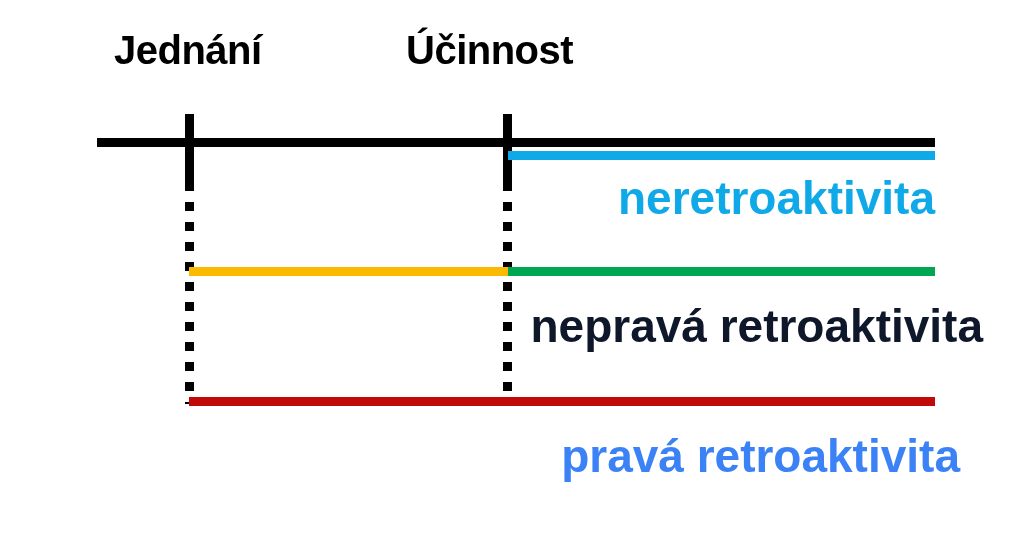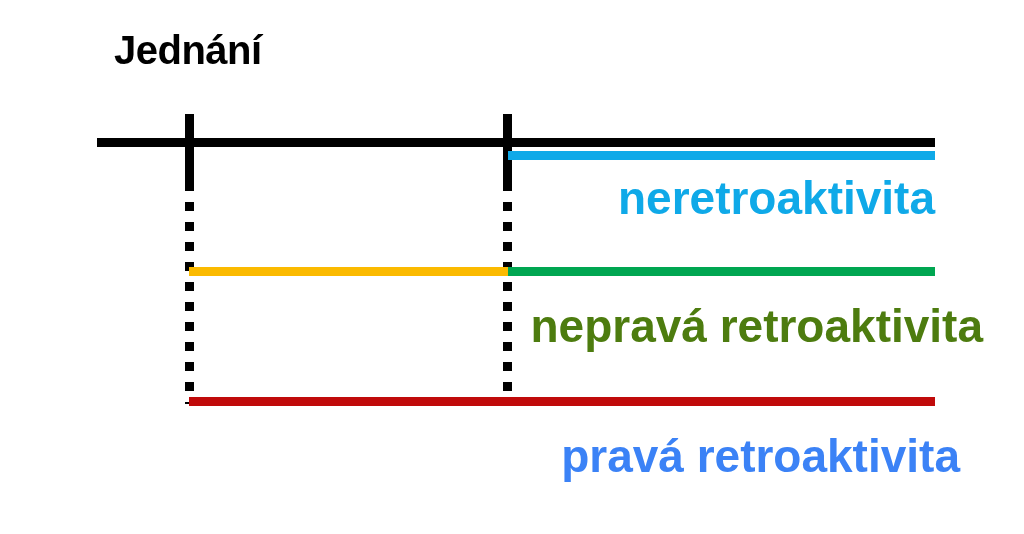--- a/index.html
+++ b/index.html
@@ -95,33 +95,34 @@
     font-weight: bold;
     font-size: 46px;
     line-height: 1;
     white-space: nowrap;
     text-align: right;
   }
   #caption-neretroaktivita {
     right: 89px; top: 175px; color: #0FA9E8;
   }
   #caption-nepravá {
-    right: 41px; top: 303px; color: #4d7c0f;
+    right: 41px; top: 303px; color: #0f172a;
   }
   #caption-pravá {
     right: 64px; top: 433px; color: #3b82f6;
   }
 </style>
 </head>
 <body>
 
 <div id="canvas">
 
   <div id="event-label-jednani" class="event-label">Jednání</div>
 
+  <div id="event-label-ucinnost" class="event-label">Účinnost</div>
 
   <div class="axis-line"></div>
 
   <div id="tick-solid-jednani" class="tick-solid"></div>
 
   <div id="tick-solid-ucinnost" class="tick-solid"></div>
 
   <div id="guide-dotted-jednani" class="guide-dotted"></div>
 
   <div id="guide-dotted-ucinnost" class="guide-dotted"></div>

